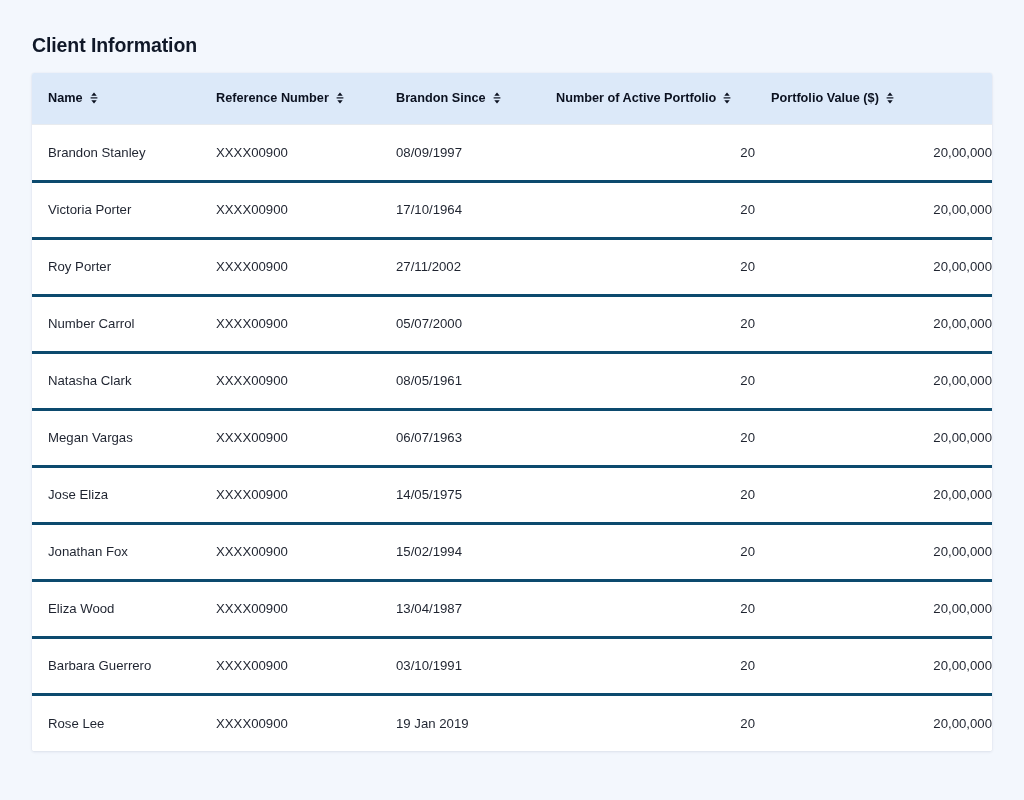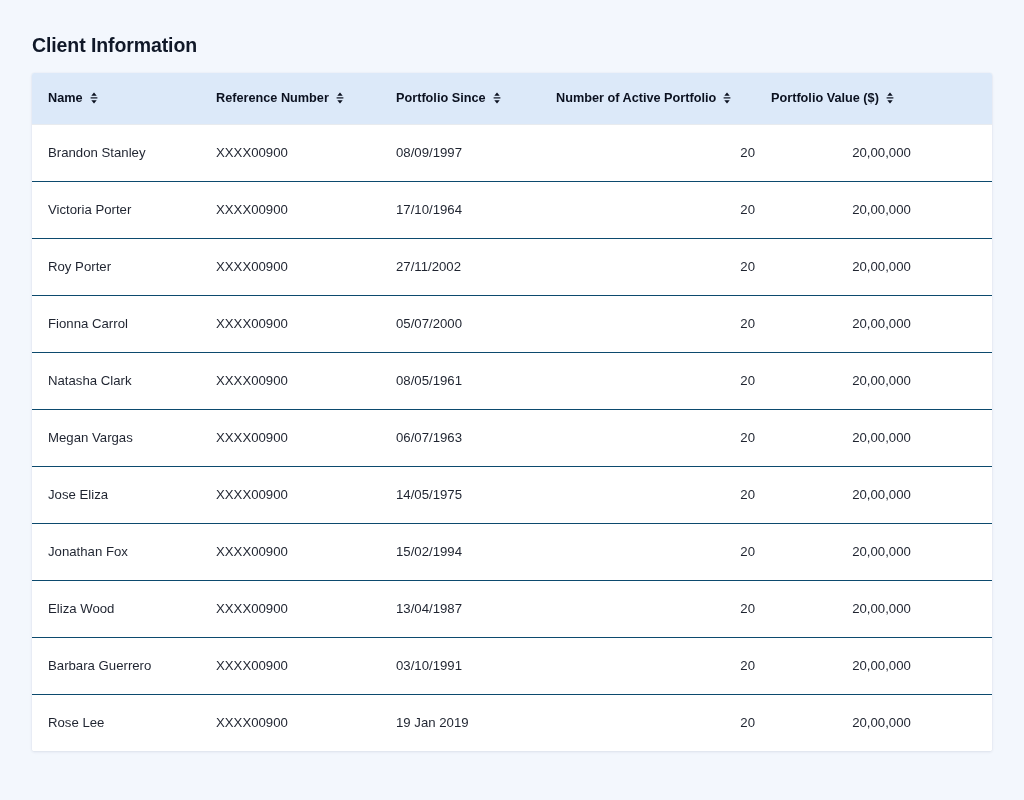--- a/index.html
+++ b/index.html
@@ -77,37 +77,37 @@
   
   col.c-name   { width: 168px; }
   col.c-ref    { width: 180px; }
   col.c-since  { width: 160px; }
   col.c-active { width: 215px; }
   col.c-value  { width: 237px; }
 
   table.client-table tbody tr {
     height: 57px;
     background: #ffffff;
-    border-top: 1px solid #0c4a6e;
+    border-top: 3px solid #0c4a6e;
   }
   table.client-table tbody tr:first-child { border-top: 1px solid #e8ebef; padding-left: 17px; }
   table.client-table tbody td {
     font-size: 13.2px;
     color: #1f2430;
     padding: 0 0 0 16px;
     vertical-align: middle;
     white-space: nowrap;
     font-weight: normal;
   }
   td.num-active {
     text-align: right;
     padding: 0 52px 0 0;
   }
   td.num-value {
-    text-align: center;
+    text-align: right;
     padding: 0 0 0 32px;
   }
   th.h-active .th-inner { padding-left: 0; }
 </style>
 </head>
 <body>
 
 <div class="page">
 
   <div class="page-title">Client Information</div>
@@ -142,21 +142,21 @@
                 <svg width="8" height="12" viewBox="0 0 8 12" aria-hidden="true">
                   <path d="M4 0.6 L6.7 3.7 L1.3 3.7 Z" fill="#0b1120"></path>
                   <rect x="0.6" y="5.3" width="6.8" height="1.2" fill="#0b1120"></rect>
                   <path d="M4 11.4 L6.7 8.3 L1.3 8.3 Z" fill="#0b1120"></path>
                 </svg>
               </span>
             </span>
           </th>
           <th class="h-since">
             <span class="th-inner">
-              <span>Portfolio Since</span>
+              <span>Brandon Since</span>
               <span class="sort-icon">
                 <svg width="8" height="12" viewBox="0 0 8 12" aria-hidden="true">
                   <path d="M4 0.6 L6.7 3.7 L1.3 3.7 Z" fill="#0b1120"></path>
                   <rect x="0.6" y="5.3" width="6.8" height="1.2" fill="#0b1120"></rect>
                   <path d="M4 11.4 L6.7 8.3 L1.3 8.3 Z" fill="#0b1120"></path>
                 </svg>
               </span>
             </span>
           </th>
           <th class="h-active">
@@ -201,21 +201,21 @@
             <td class="num-value">20,00,000</td>
           </tr>
           <tr>
             <td>Roy Porter</td>
             <td>XXXX00900</td>
             <td>27/11/2002</td>
             <td class="num-active">20</td>
             <td class="num-value">20,00,000</td>
           </tr>
           <tr>
-            <td>Fionna Carrol</td>
+            <td>Number Carrol</td>
             <td>XXXX00900</td>
             <td>05/07/2000</td>
             <td class="num-active">20</td>
             <td class="num-value">20,00,000</td>
           </tr>
           <tr>
             <td>Natasha Clark</td>
             <td>XXXX00900</td>
             <td>08/05/1961</td>
             <td class="num-active">20</td>

